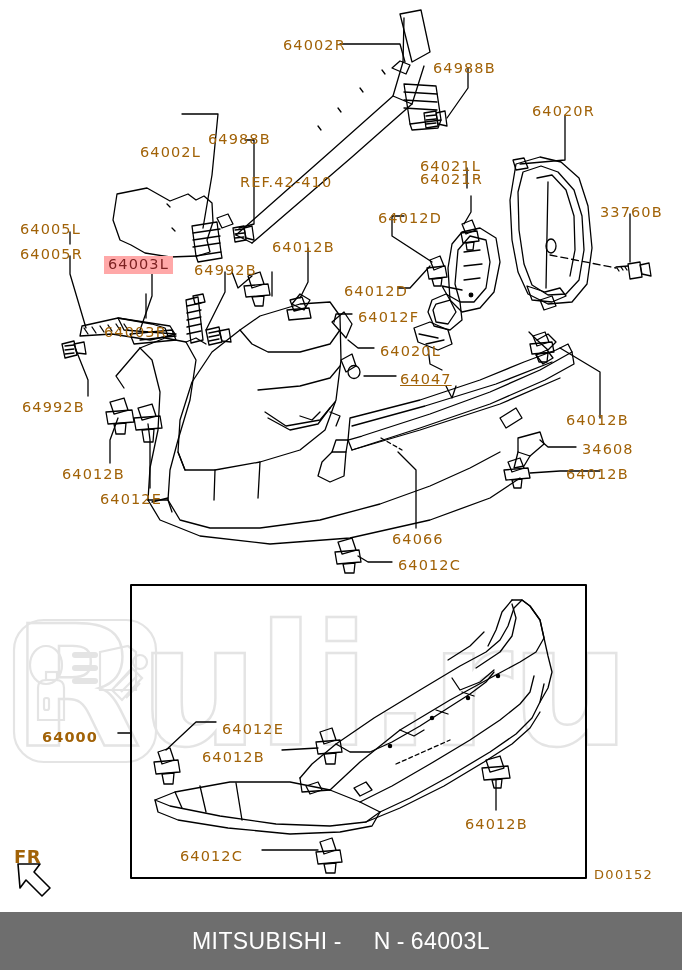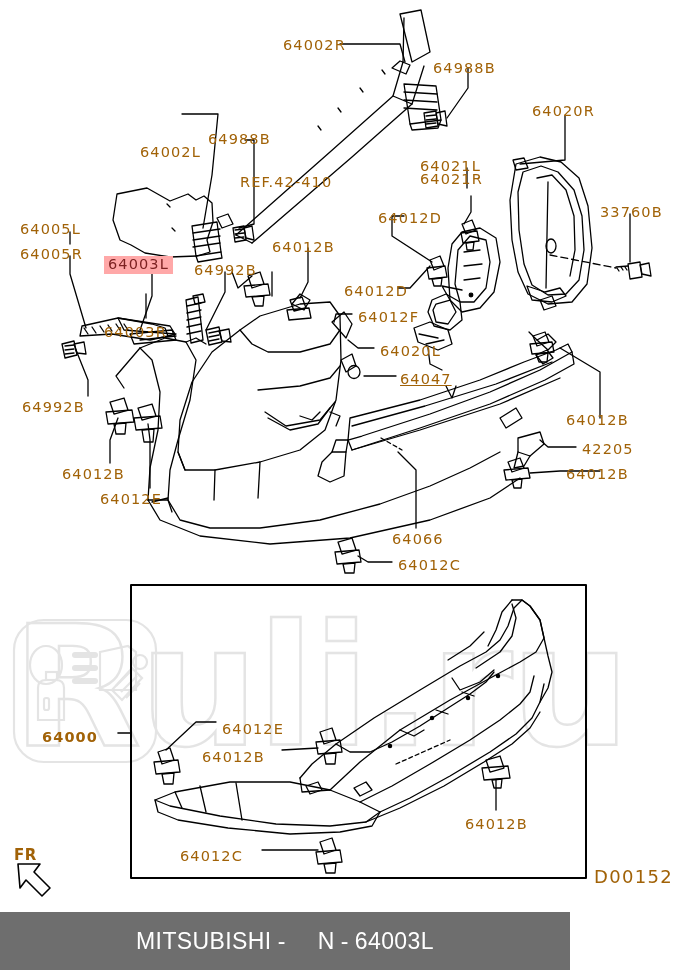--- a/index.html
+++ b/index.html
@@ -20,25 +20,25 @@
     letter-spacing:1.1px;
     color:#a16207;
     white-space:nowrap;
     line-height:1;
   }
   .label.hl{
     background:#ffa8a8;
     color:#7d2222;
     padding:1px 4px 2px 4px;
   }
-  .label.small{font-size:18px;letter-spacing:1.3px;}
-  .label.fr{font-size:15px;letter-spacing:0.5px;font-weight:bold;}
+  .label.small{font-size:13px;letter-spacing:1.3px;}
+  .label.fr{font-size:18px;letter-spacing:0.5px;font-weight:bold;}
   svg.art{position:absolute;left:0;top:0;width:690px;height:912px;}
   #footer{
-    position:absolute;left:0;top:912px;width:570px;height:58px;
+    position:absolute;left:0;top:912px;width:682px;height:58px;
     background:#6e6e6e;color:#ffffff;
     display:flex;align-items:center;justify-content:center;
     font-family:"Liberation Sans","DejaVu Sans",sans-serif;
     font-size:23px;letter-spacing:0.4px;
   }
   #footer .gap{display:inline-block;width:26px;}
   .wm{position:absolute;pointer-events:none;}
 </style>
 </head>
 <body>
@@ -346,21 +346,21 @@
       <div class="label" style="left: 20px; top: 247px;">64005R</div>
       <div class="label hl" style="left: 104px; top: 256px;">64003L</div>
       <div class="label" style="left: 194px; top: 263px;">64992B</div>
       <div class="label" style="left: 344px; top: 284px;">64012D</div>
       <div class="label" style="left: 104px; top: 285px; margin-top: 40px;">64003R</div>
       <div class="label" style="left: 358px; top: 310px;">64012F</div>
       <div class="label" style="left: 380px; top: 344px;">64020L</div>
       <div class="label" style="left: 400px; top: 372px; text-decoration: underline;">64047</div>
       <div class="label" style="left: 22px; top: 400px;">64992B</div>
       <div class="label" style="left: 566px; top: 413px;">64012B</div>
-      <div class="label" style="left: 582px; top: 442px;">42205</div>
+      <div class="label" style="left: 582px; top: 442px;">34608</div>
       <div class="label" style="left: 566px; top: 467px;">64012B</div>
       <div class="label" style="left: 62px; top: 467px;">64012B</div>
       <div class="label" style="left: 100px; top: 492px;">64012E</div>
       <div class="label" style="left: 392px; top: 532px;">64066</div>
       <div class="label" style="left: 398px; top: 558px;">64012C</div>
       <div class="label" style="left: 222px; top: 722px;">64012E</div>
       <div class="label" style="left: 202px; top: 750px;">64012B</div>
       <div class="label" style="left: 42px; top: 730px; font-weight: bold;">64000</div>
       <div class="label" style="left: 465px; top: 817px;">64012B</div>
       <div class="label" style="left: 180px; top: 849px;">64012C</div>

